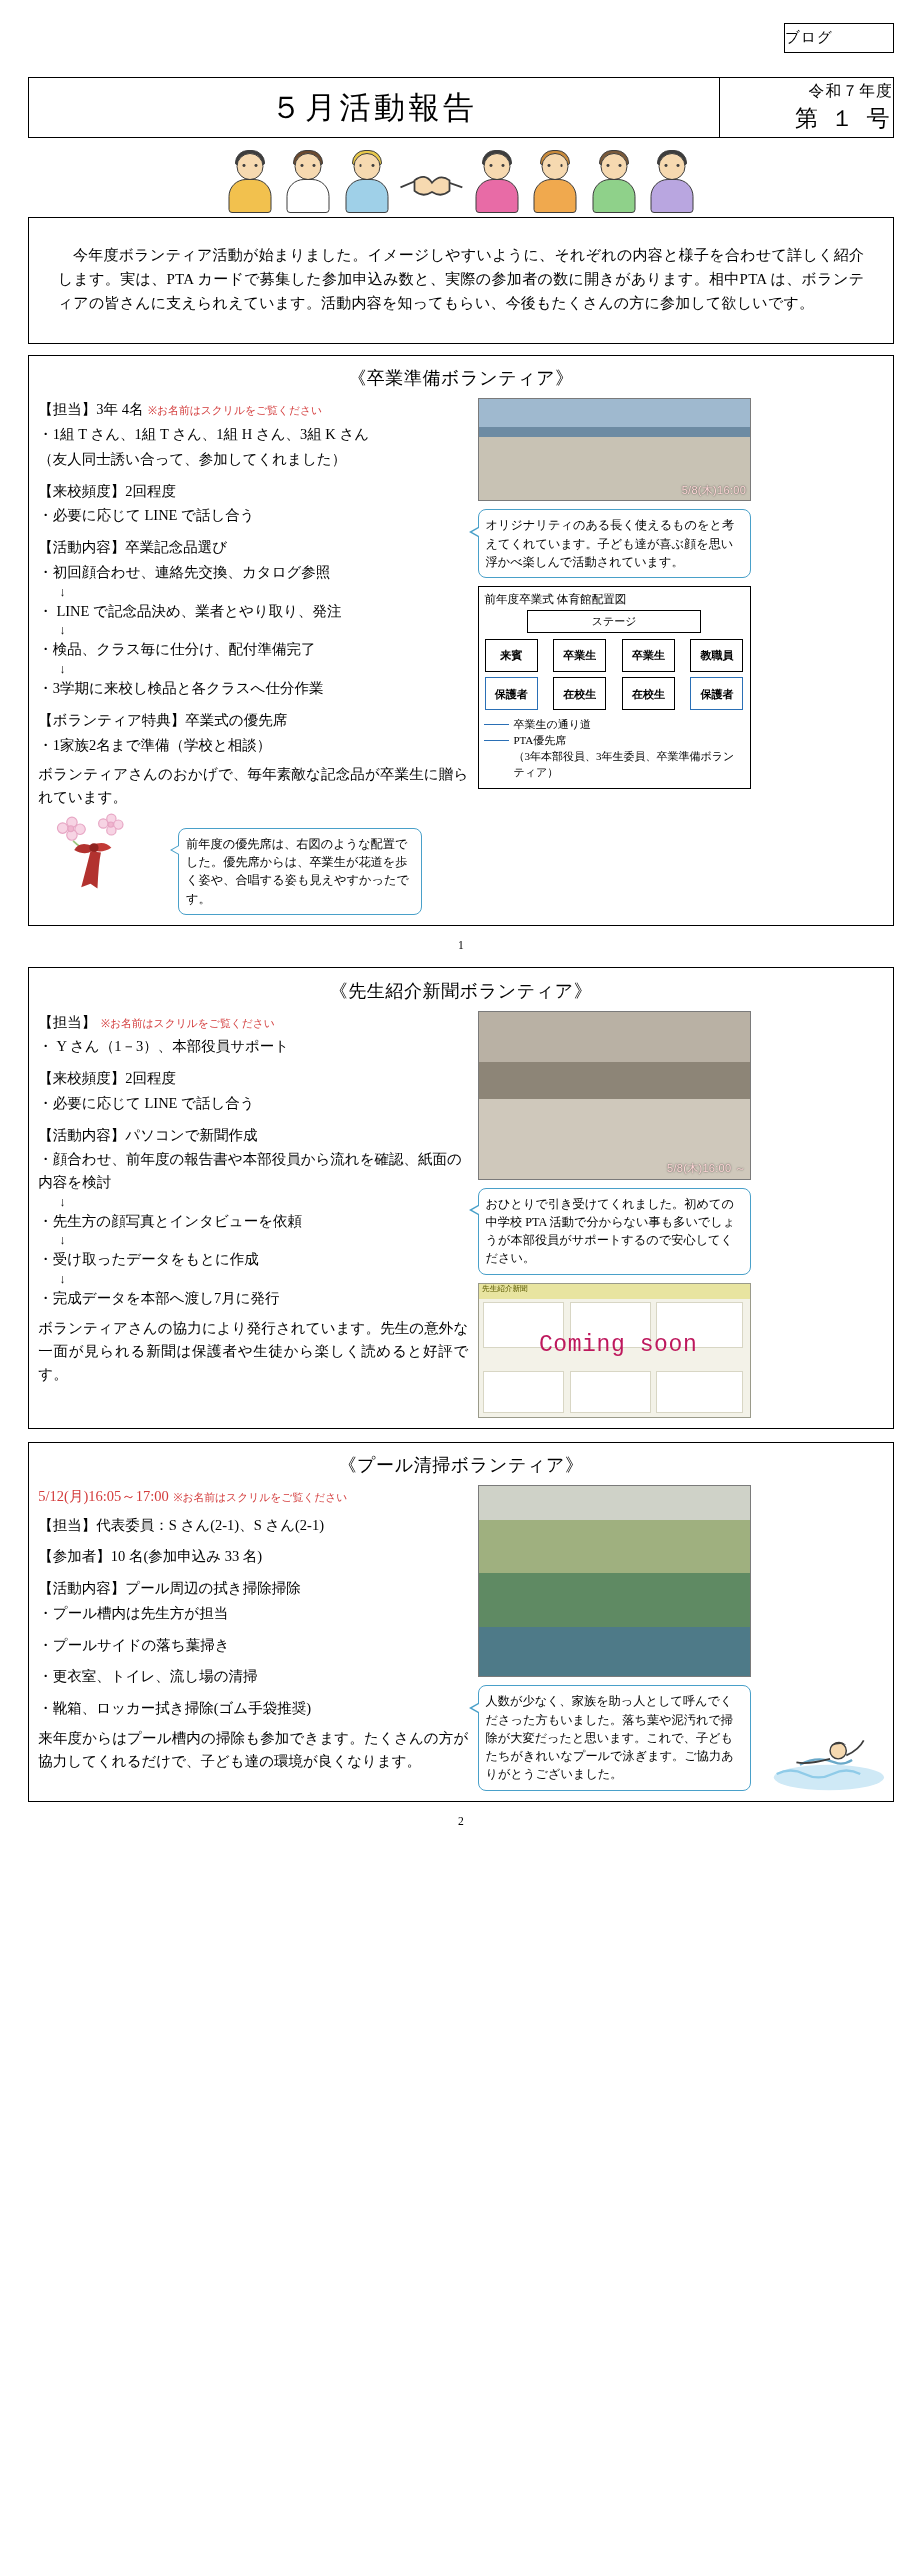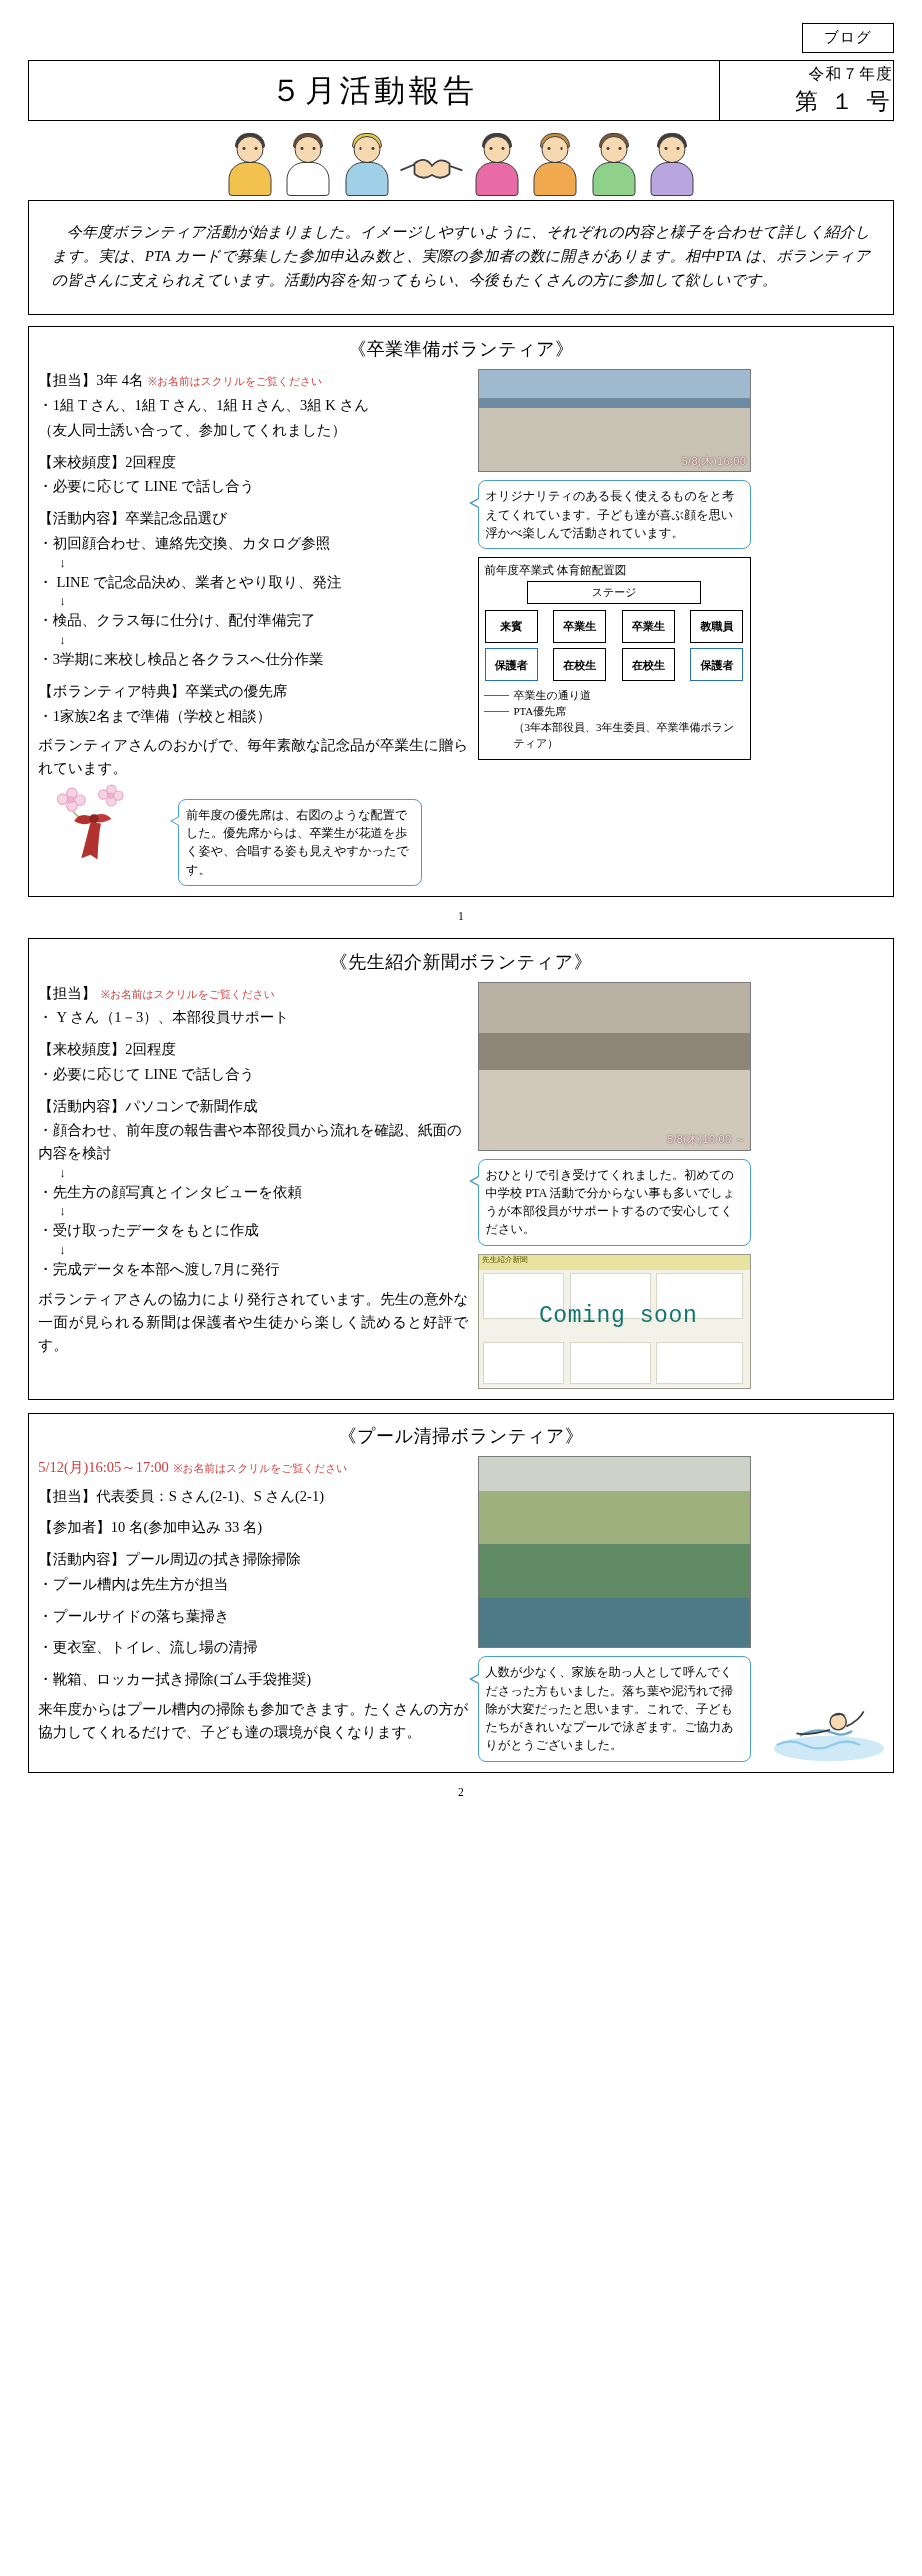--- a/index.html
+++ b/index.html
@@ -12,24 +12,24 @@
     -webkit-font-smoothing: antialiased;
   }
   .page {
     position: relative;
     width: 922px;
     padding: 23px 28px 11.6px 28px;
   }
 
   
   .blog-tag {
-    width: 92px;
-    margin: 0 0 7px auto;
+    width: 110px;
+    margin: 0 0 24px auto;
     border: 0.9px solid #000;
-    text-align: center;
+    text-align: left;
     font-size: 14.5px;
     padding: 4.1px 0 5.2px 0;
     letter-spacing: 1.2px;
   }
   .title-box {
     border: 1.2px solid #000;
     display: flex;
     align-items: stretch;
     height: 61px;
   }
@@ -94,21 +94,21 @@
 
   
   .intro-box {
     border: 1.2px solid #000;
     padding: 9.3px 12.8px 11.6px 12.8px;
     font-size: 15px;
     line-height: 1.62;
     letter-spacing: 0.2px;
     margin-bottom: 10.5px;
   }
-  .intro-box p { margin: 10px; text-align: justify; font-style: italic; }
+  .intro-box p { margin: 16px; text-align: justify; }
   .intro-box p .indent { display:inline-block; width: 15px; }
 
   
   .section {
     border: 1.2px solid #000;
     padding: 8.1px 9.3px 10.5px 9.3px;
     margin-bottom: 12.8px;
     position: relative;
   }
   .section-inner { display: flex; gap: 9.3px; align-items: flex-start; }
@@ -209,21 +209,21 @@
   .page-num { text-align: center; font-size: 11.6px; margin: 1.2px 0 15px 0; }
 
   
   .coming-soon {
     position: absolute; left: 8px; right: 0; top: 46%;
     transform: translateY(-50%);
     text-align: center;
     font-family: "Liberation Mono", monospace;
     font-size: 23px;
     letter-spacing: 0.6px;
-    color: #0f766e;
+    color: #be185d;
   }
   .np-band { position:absolute; left:0; right:0; height: 15px; background:#e8e4a0; top:0;
              font-size: 7.6px; color:#5a5a00; padding-left:3.5px; }
   .np-col { position:absolute; background:#fff; border:0.6px solid #d8d6c4; }
 
   .swimmer { position:absolute; right: 5.8px; bottom: 4.6px; width: 122px; height: 87px; }
 </style>
 </head>
 <body>
 

